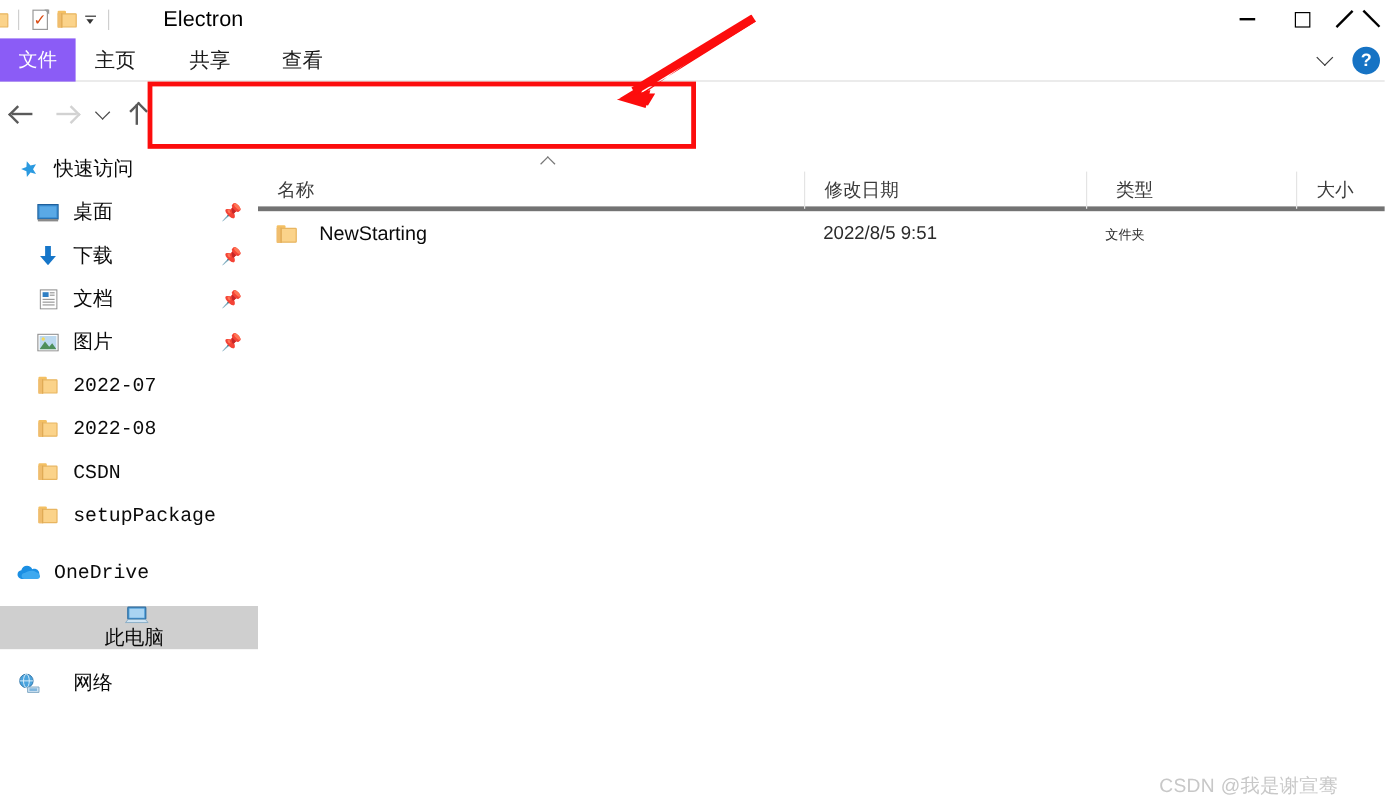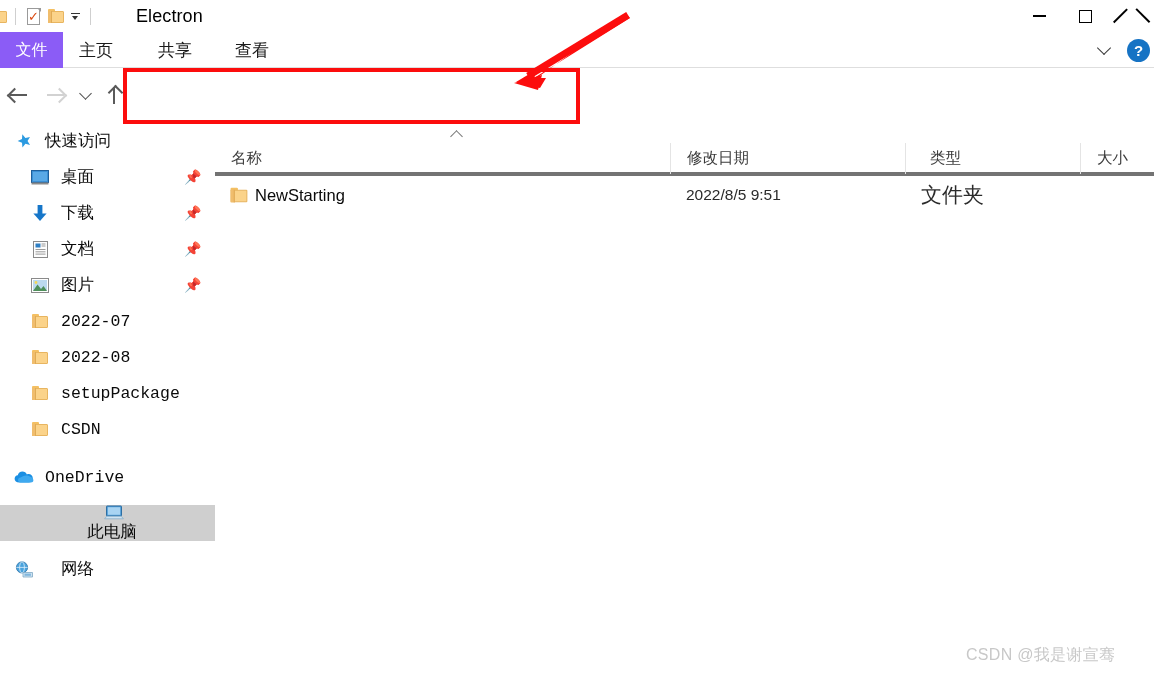--- a/index.html
+++ b/index.html
@@ -229,23 +229,23 @@
   .col {
     height: 31px; display: flex; align-items: center; position: relative;
     font-size: 15.5px; color: #3b3b3b; cursor: default; padding-left: 16px;
   }
   .col + .col { border-left: 1px solid #e4e4e4; }
   .filerow {
     position: absolute; left: 0; top: 53px; width: 939px; height: 38px;
     display: flex; align-items: center; cursor: default;
   }
   .fr-name { width: 455px; display: flex; align-items: center; padding-left: 16px; }
-  .fr-name .lbl { font-size: 16.5px; color: #0a0a0a; margin-left: 7px; }
+  .fr-name .lbl { font-size: 16.5px; color: #0a0a0a; margin-left: 18px; }
   .fr-date { width: 235px; font-size: 15.5px; color: #2b2b2b; padding-left: 16px; }
-  .fr-type { width: 175px; font-size: 21px; color: #2b2b2b; padding-left: 16px; }
+  .fr-type { width: 175px; font-size: 11px; color: #2b2b2b; padding-left: 16px; }
 
   
   .anno-rect {
     position: absolute; left: 123px; top: 68px; width: 457px; height: 56px;
     border: 4px solid #fc0d0d; pointer-events: none;
   }
   .anno-arrow {
     position: absolute; left: 500px; top: 12px; width: 145px; height: 80px;
     pointer-events: none;
   }
@@ -444,32 +444,32 @@
   </div>
 
   <div class="nav-item child">
     <span class="ni-ico">
       <span class="folder-glyph">
           <span class="tab"></span>
           <span class="body"></span>
           <span class="fold"></span>
         </span>
     </span>
-    <span class="ni-label">setupPackage</span>
+    <span class="ni-label">CSDN</span>
   </div>
 
   <div class="nav-item child">
     <span class="ni-ico">
       <span class="folder-glyph">
           <span class="tab"></span>
           <span class="body"></span>
           <span class="fold"></span>
         </span>
     </span>
-    <span class="ni-label">CSDN</span>
+    <span class="ni-label">setupPackage</span>
   </div>
 
   <div class="nav-item" style="margin-top:12px;">
     <span class="ni-ico">
       <svg width="21" height="14" viewBox="0 0 21 14">
         <path d="M5.2 12.5 C2.4 12.5 0.6 10.7 0.6 8.7 C0.6 6.9 2 5.5 3.8 5.3 C4.2 3.1 6.1 1.5 8.5 1.5 C10.5 1.5 12.2 2.7 12.9 4.4 C13.4 4.1 14 4 14.6 4 C16.9 4 18.8 5.9 18.8 8.2 C18.8 10.6 16.9 12.5 14.6 12.5 Z" fill="#1b8fe3"></path>
         <path d="M9 6.2 C11.3 5.2 14.2 5.3 16.2 6.8 C17.9 7.1 19.4 8.5 19.4 10.2 C19.4 11.5 18.3 12.5 17 12.5 L6.5 12.5 C5.1 12.5 4 11.4 4 10 C4 8.6 5.1 7.5 6.5 7.5 Z" fill="#3ea9ef"></path>
       </svg>
     </span>
     <span class="ni-label">OneDrive</span>

